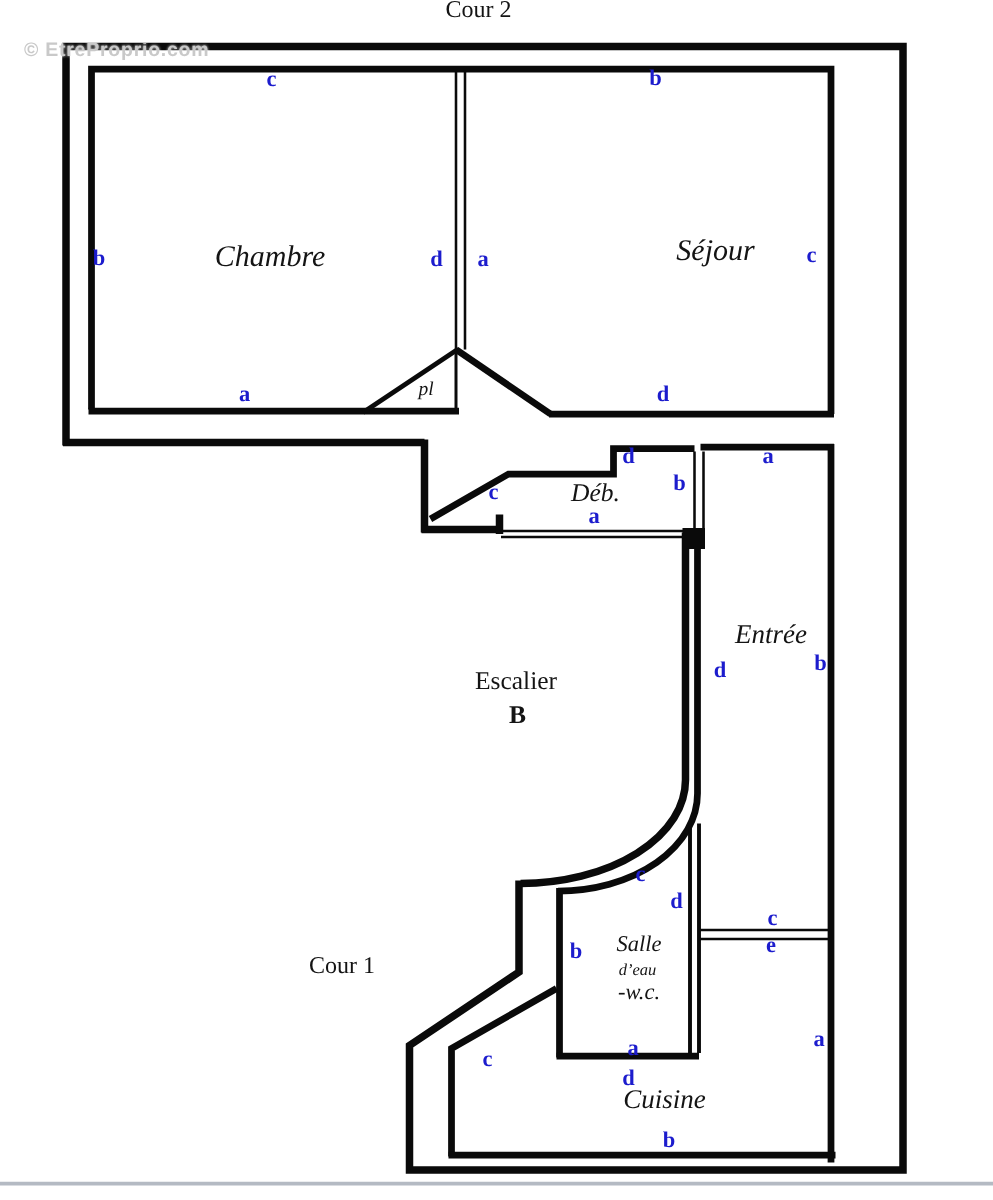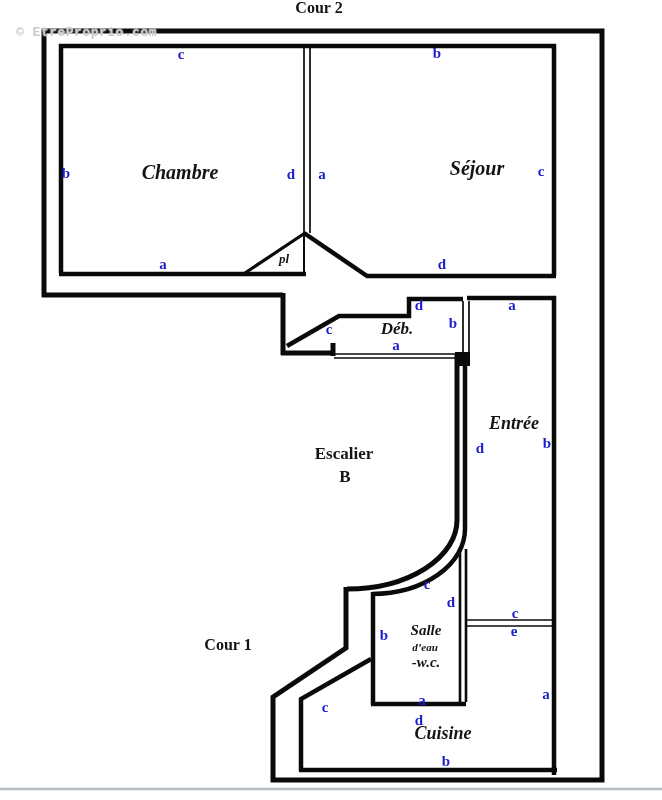--- a/index.html
+++ b/index.html
@@ -3,31 +3,31 @@
 <meta charset="utf-8">
 <style>
   html,body{margin:0;padding:0;background:#ffffff;}
   .canvas{
     position:relative;width:662px;height:800px;background:#ffffff;overflow:hidden;
     font-family:"Liberation Serif","DejaVu Serif",serif;
   }
   .plan-svg{position:absolute;left:0;top:0;}
   .txt{
     position:absolute;transform:translate(-50%,-50%);
-    white-space:nowrap;color:#141414;line-height:1.05;text-align:center;font-weight:bold;
+    white-space:nowrap;color:#141414;line-height:1.05;text-align:center;
   }
   .txt.italic{font-style:italic;}
   .letter{
     position:absolute;transform:translate(-50%,-50%);
     font-weight:bold;font-size:15px;color:#1c1ccd;
     font-family:"Liberation Serif","DejaVu Serif",serif;
   }
   .watermark{
     position:absolute;left:16px;top:25px;
-    font-family:Liberation Mono, monospace;
+    font-family:Liberation Sans, sans-serif;
     font-weight:bold;font-size:13px;color:#c9c9c9;
     text-shadow:0 0 2px #ffffff;letter-spacing:0.5px;
   }
 </style>
 </head>
 <body>
 
 <div class="canvas">
 
   <svg class="plan-svg" width="662" height="800" viewBox="0 0 662 800" fill="none">

